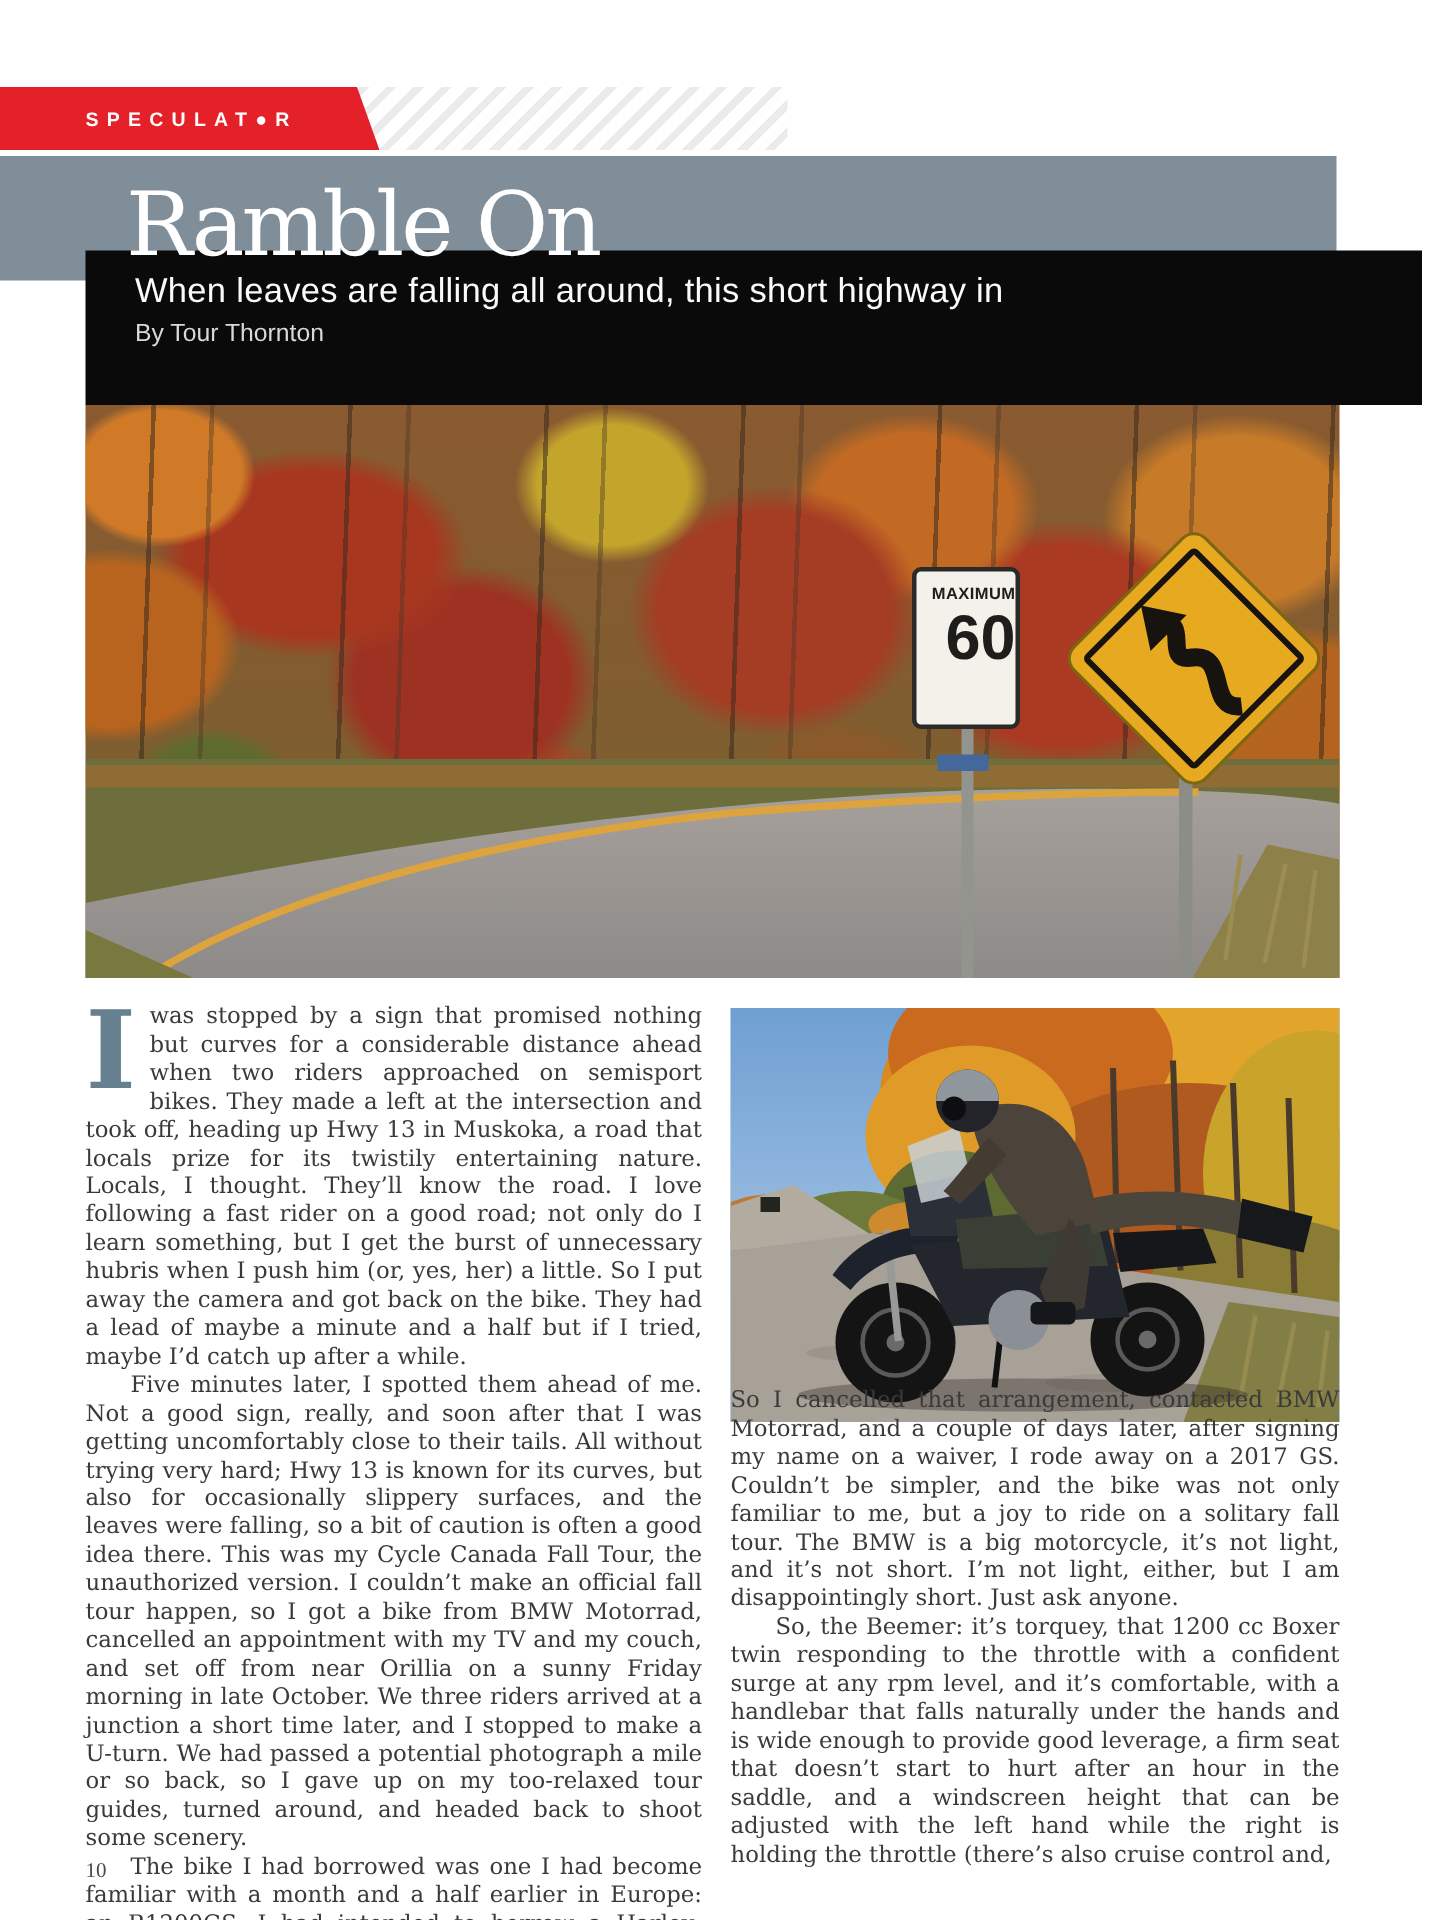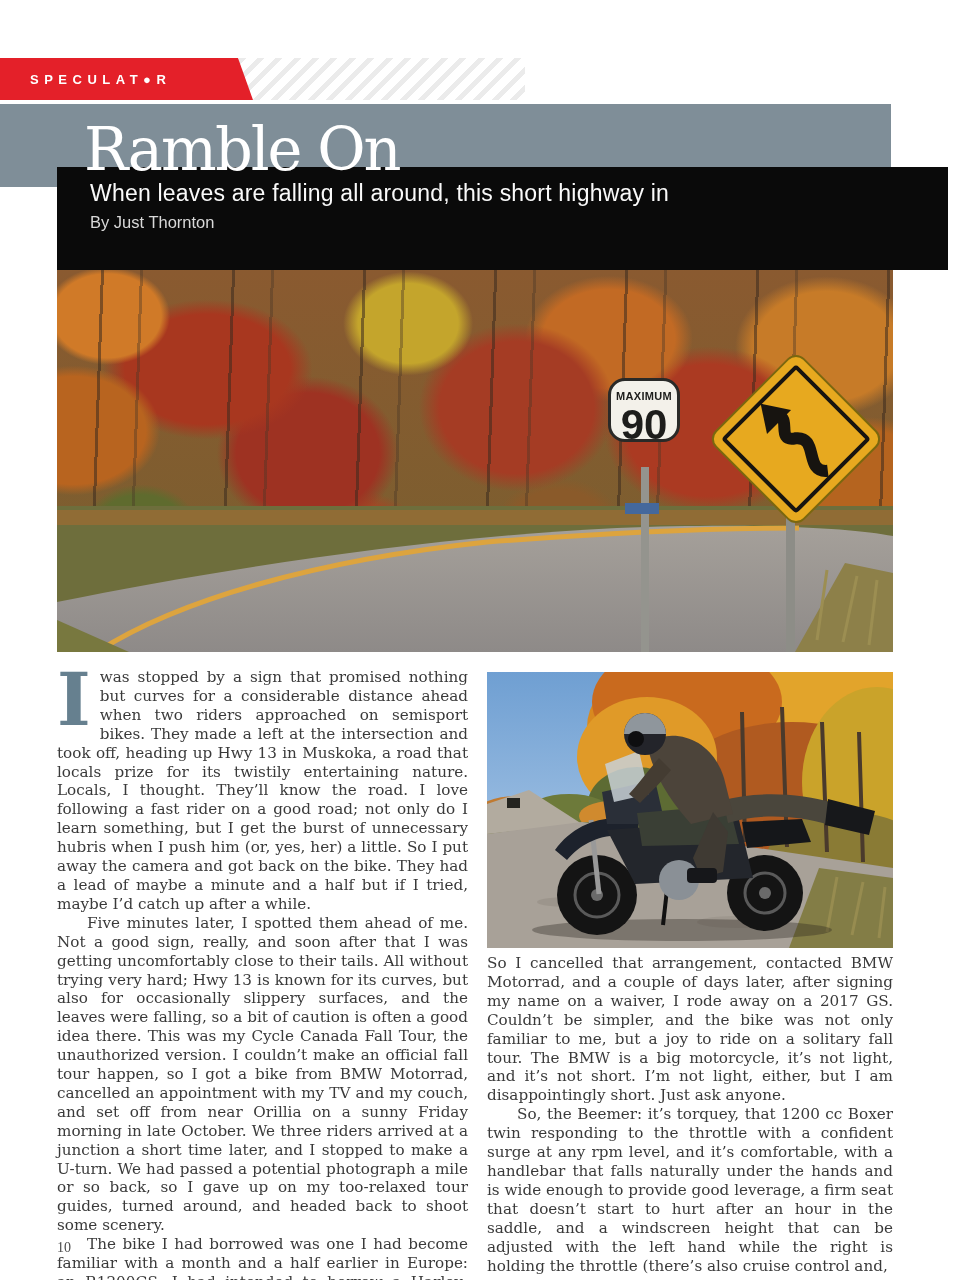--- a/index.html
+++ b/index.html
@@ -4,21 +4,21 @@
 <style>
   html,body{margin:0;padding:0;background:#ffffff;}
   .page{position:relative;width:953px;height:1280px;background:#ffffff;overflow:hidden;
         font-family:"Liberation Sans",sans-serif;}
 
   
   .stripes{position:absolute;left:0;top:58px;width:525px;height:42px;
            background:repeating-linear-gradient(135deg,#ebebeb 0 5px,#ffffff 5px 13px);}
   .kicker{position:absolute;left:0;top:58px;width:253px;height:42px;background:#e42029;
           clip-path:polygon(0 0,238px 0,253px 100%,0 100%);
-          display:flex;align-items:center;box-sizing:border-box;padding-left:30px;z-index:2;}
+          display:flex;align-items:center;box-sizing:border-box;padding-left:57px;z-index:2;}
   .kicker span{color:#fff;font-weight:bold;font-size:13px;letter-spacing:5.5px;}
   .band{position:absolute;left:0;top:104px;width:891px;height:83px;background:#7f8e98;}
   .headline{position:absolute;left:84px;top:106px;z-index:4;color:#ffffff;
             font-family:"DejaVu Serif",serif;font-size:59px;line-height:88px;
             font-weight:400;letter-spacing:-2px;white-space:nowrap;}
   .deck{position:absolute;left:57px;top:167px;width:891px;height:103px;background:#0a0a0a;
         box-sizing:border-box;padding:11px 20px 0 33px;z-index:3;}
   .deck-line{color:#fafafa;font-size:23px;line-height:31px;letter-spacing:.2px;}
   .deck-byline{color:#d9d9d9;font-size:16.5px;margin-top:4px;}
 
@@ -39,62 +39,62 @@
         radial-gradient(110px 80px at 35% 72%,#9e4a26 0 55%,transparent 70%),
         radial-gradient(100px 80px at 60% 68%,#8a5a2a 0 50%,transparent 65%),
         linear-gradient(#8a5a30,#77602f);}
   .trunks{position:absolute;left:0;top:0;width:100%;height:68%;
           background:repeating-linear-gradient(92deg,
             rgba(0,0,0,0) 0 44px,rgba(58,42,30,.55) 44px 47px,
             rgba(0,0,0,0) 47px 83px,rgba(72,54,38,.40) 83px 86px,
             rgba(0,0,0,0) 86px 131px);}
   .hero svg{position:absolute;left:0;top:0;}
 
-  .sign-max{position:absolute;left:551px;top:108px;width:72px;height:64px;background:#f3f1ea;
-            border:3px solid #2a2a28;border-radius:17px;z-index:6;text-align:center;box-sizing:border-box;}
+  .sign-max{position:absolute;left:551px;top:108px;width:72px;height:108px;background:#f3f1ea;
+            border:3px solid #2a2a28;border-radius:6px;z-index:6;text-align:right;box-sizing:border-box;}
   .sign-max .lbl{font-size:11px;font-weight:bold;color:#1d1d1b;letter-spacing:.3px;margin-top:9px;}
   .sign-max .val{font-size:42px;font-weight:bold;color:#1d1d1b;line-height:1.0;margin-top:2px;}
   .post-max{position:absolute;left:584px;top:197px;width:8px;height:185px;background:#94948e;z-index:5;}
   .marker-blue{position:absolute;left:568px;top:233px;width:34px;height:11px;background:#44689c;z-index:6;}
 
   .diamond{position:absolute;left:678px;top:108px;width:122px;height:122px;background:#e7a91f;
            transform:rotate(45deg);border-radius:10px;z-index:6;box-shadow:0 0 0 2px #7a670f;}
   .diamond-inner{position:absolute;inset:8px;border:4px solid #171410;border-radius:4px;}
   .diamond-art{position:absolute;left:50%;top:50%;width:62px;height:100px;
                transform:translate(-50%,-50%) rotate(-45deg);}
   .post-diamond{position:absolute;left:729px;top:248px;width:9px;height:134px;background:#8d8d87;z-index:5;}
 
   
   .photo2{position:absolute;left:487px;top:672px;width:406px;height:276px;overflow:hidden;background:#7fa9d8;}
 
   
   .col{position:absolute;}
   .col-left{left:57px;top:668px;width:411px;}
-  .col-right{left:487px;top:954px;width:406px;}
+  .col-right{left:487px;top:924px;width:406px;}
   .col p{font-family:"DejaVu Serif",serif;font-size:15.2px;line-height:18.9px;color:#3a3a3a;
          text-align:justify;margin:0;}
   .col p.indent{text-indent:30px;}
   .dropcap{float:left;font-family:"DejaVu Serif",serif;font-weight:bold;font-size:72px;
            line-height:56px;color:#66808f;margin:4px 9px 0 0;}
   .pagenum{position:absolute;left:57px;top:1240px;font-size:14px;color:#4a4a4a;font-family:Liberation Serif, serif;}
 </style>
 </head>
 <body>
 
 <div class="page">
 
   <div class="stripes"></div>
   <div class="kicker">
     <span>SPECULAT●R</span>
   </div>
   <div class="band"></div>
   <div class="headline">Ramble On</div>
   <div class="deck">
     <div class="deck-line">When leaves are falling all around, this short highway in</div>
-    <div class="deck-byline">By Just Thornton</div>
+    <div class="deck-byline">By Tour Thornton</div>
   </div>
 
   <div class="hero">
     <div class="trunks"></div>
     <svg width="836" height="382" viewBox="0 0 836 382">
       <defs>
         <linearGradient id="roadg" x1="0" y1="0" x2="0" y2="1">
           <stop offset="0" stop-color="#a5a09a"></stop>
             <stop offset="1" stop-color="#8e8a88"></stop>
         </linearGradient>
@@ -102,21 +102,21 @@
       <rect x="0" y="236" width="836" height="146" fill="#6e6e3c"></rect>
       <rect x="0" y="240" width="836" height="15" fill="#a76a30" opacity="0.6"></rect>
       <path d="M0,382 L0,332 C160,300 360,268 560,258 C690,253 790,257 836,266 L836,382 Z" fill="url(#roadg)"></path>
       <path d="M40,382 C120,330 260,290 430,272 C560,262 660,258 742,258" stroke="#dda43e" stroke-width="5" fill="none"></path>
       <path d="M0,382 L0,350 L72,382 Z" fill="#78783f"></path>
       <path d="M738,382 L788,293 L836,303 L836,382 Z" fill="#8d8049"></path>
       <path d="M760,370 L770,300 M786,372 L800,306 M812,375 L820,310" stroke="#9c8e52" stroke-width="3" fill="none"></path>
     </svg>
     <div class="sign-max">
       <div class="lbl">MAXIMUM</div>
-      <div class="val">90</div>
+      <div class="val">60</div>
     </div>
     <div class="post-max"></div>
     <div class="marker-blue"></div>
     <div class="post-diamond"></div>
     <div class="diamond">
       <div class="diamond-inner"></div>
     </div>
     <svg class="diamond-art" style="left:739px;top:169px;z-index:7;" viewBox="0 0 62 100">
       <path d="M31 95 C 12 80 50 64 31 49 C 13 37 49 30 31 18" stroke="#171410" stroke-width="12" fill="none" stroke-linecap="butt"></path>
       <path d="M31 0 L14 26 L48 26 Z" fill="#171410"></path>

